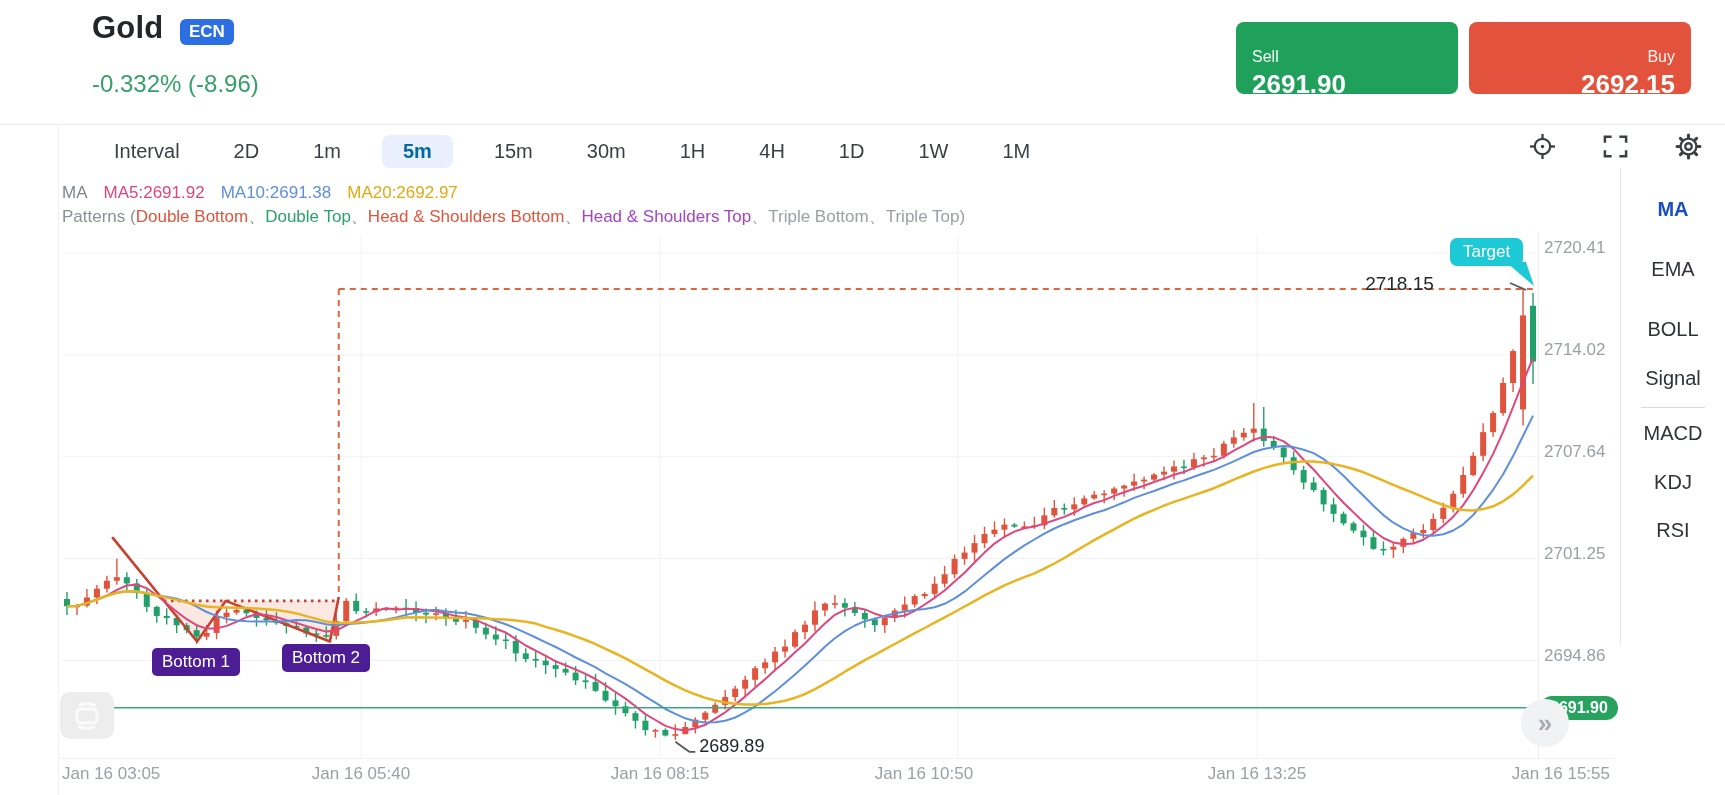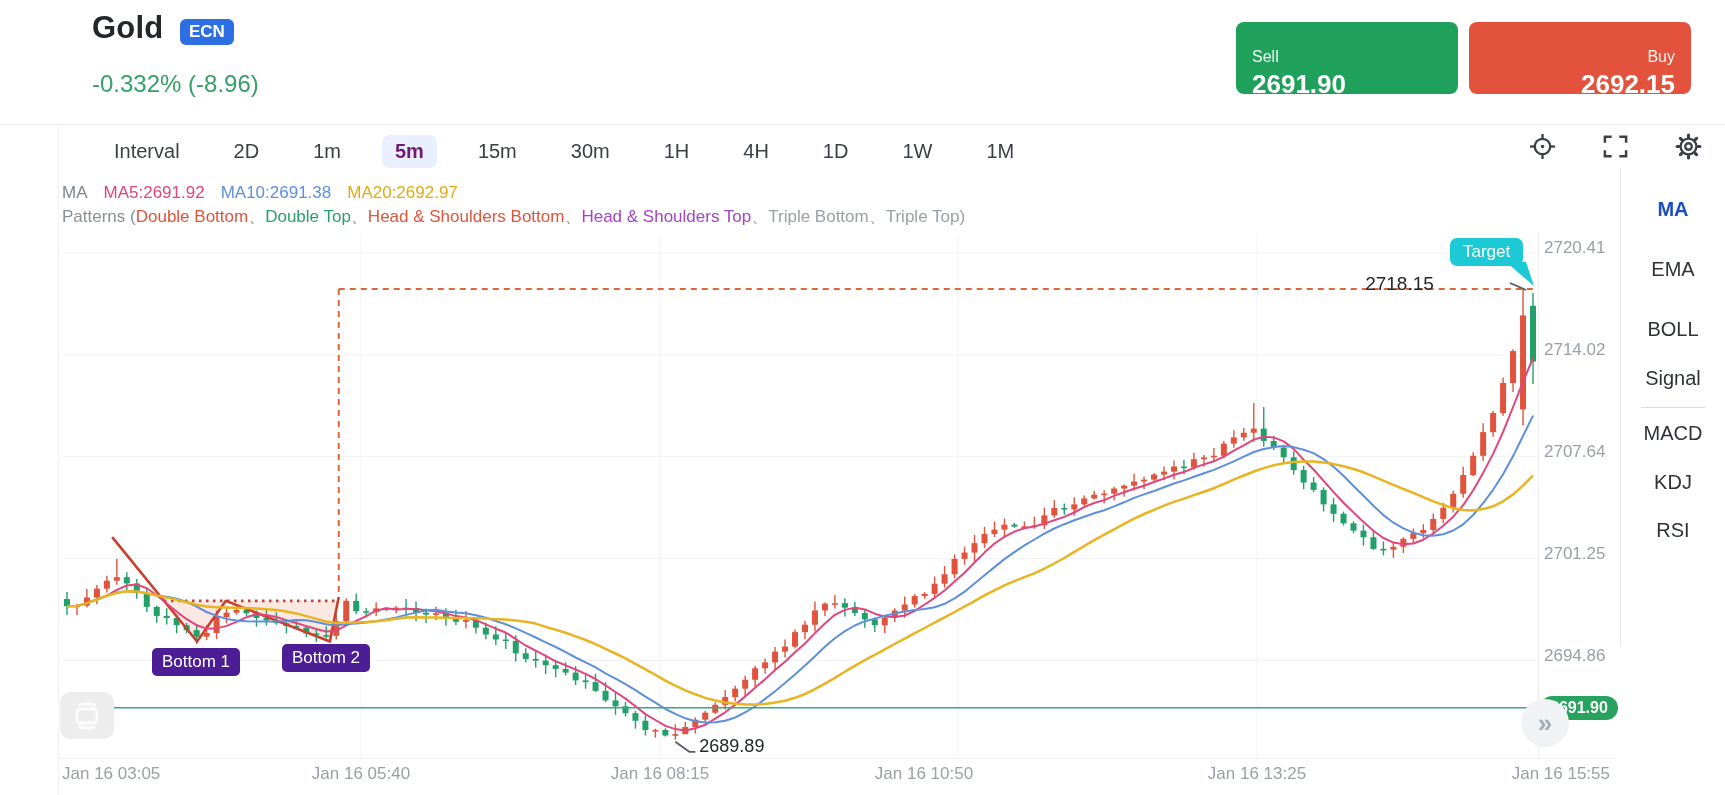--- a/index.html
+++ b/index.html
@@ -13,21 +13,21 @@
   #change-text{left:92px;top:70px;font-size:24px;color:#35a06a;}
   .quote-btn{top:22px;width:222px;height:72px;border-radius:8px;color:#fff;box-sizing:border-box;padding:26px 16px;}
   #sell-button{left:1236px;background:#1fa15c;text-align:left;}
   #buy-button{left:1469px;background:#e2523c;text-align:right;border-radius:8px;}
   .quote-label{font-size:16px;opacity:.95;}
   .quote-price{font-size:26px;font-weight:700;margin-top:3px;}
   
   #toolbar-border{left:0;top:124px;width:1725px;height:1px;background:#e9eaec;}
   #tabs{left:114px;top:130px;height:42px;display:flex;align-items:center;gap:54px;font-size:20px;color:#3a3f45;}
   .tab{cursor:pointer;white-space:nowrap;}
-  .tab.active{color:#701a75;font-weight:700;background:#e9effc;padding:5px 13px;border-radius:8px;margin:8px -13px;}
+  .tab.active{color:#0369a1;font-weight:700;background:#e9effc;padding:5px 21px;border-radius:8px;margin:8px -13px;}
   #toolbar-icons{top:133px;left:1529px;display:flex;gap:46px;align-items:center;}
   .tool-icon{width:27px;height:27px;}
   
   #legend{left:62px;top:181px;font-size:17px;line-height:24px;}
   #ma-legend span{margin-right:16px;}
   #patterns-legend span{white-space:pre;}
   
   #panel-left-border{left:58px;top:124px;width:1px;height:671px;background:#f0f1f3;}
   #plot-right-border{left:1538px;top:232px;width:1px;height:526px;background:#ececec;}
   #sidebar-border{left:1620px;top:168px;width:1px;height:478px;background:#e6e8ea;}

